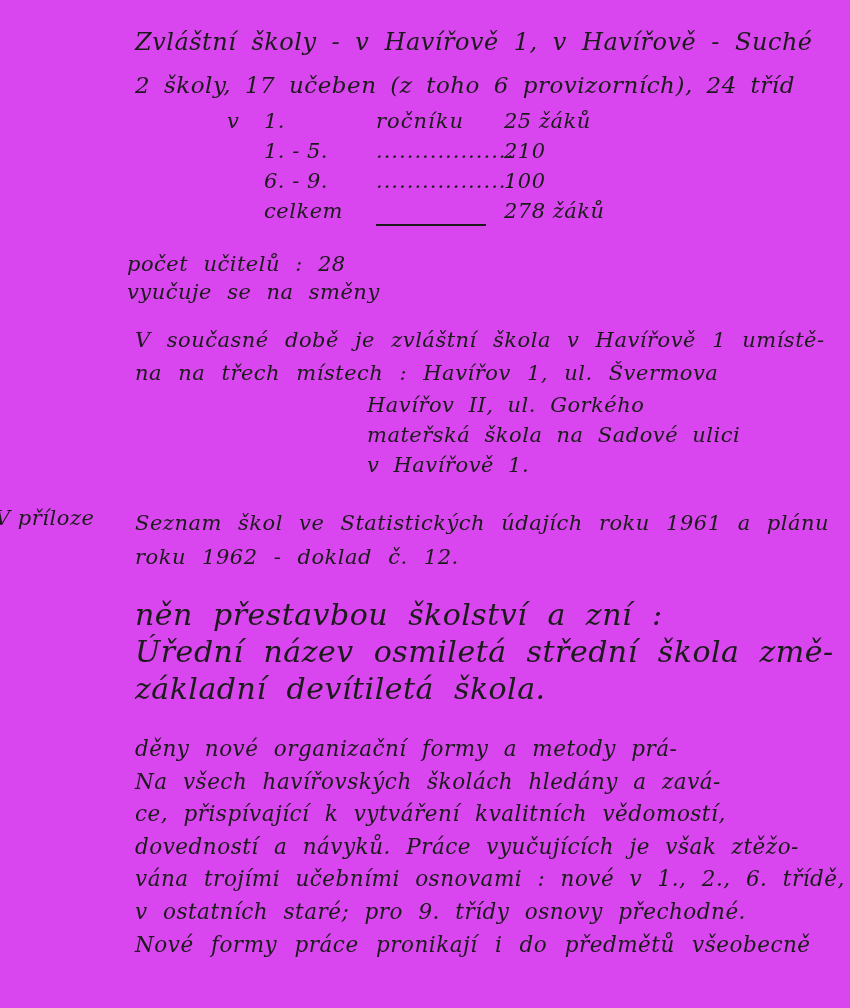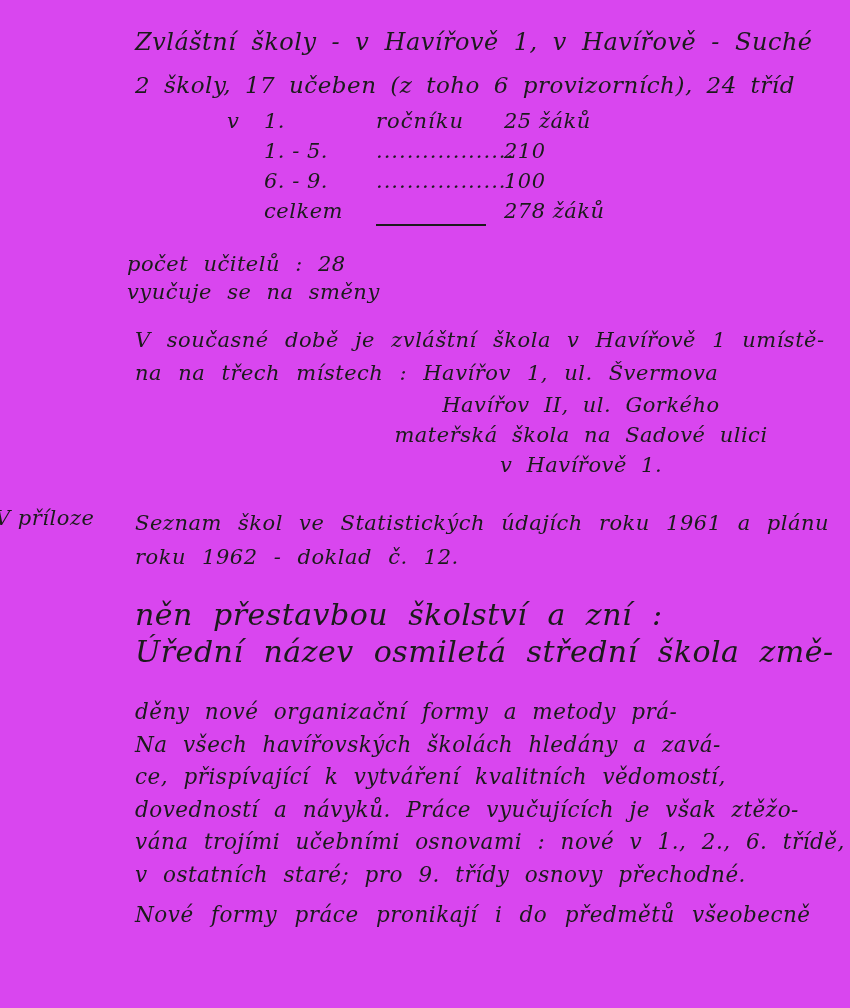--- a/index.html
+++ b/index.html
@@ -71,21 +71,21 @@
   
   .location-para {
     margin-top: 18px;
     font-size: 21px;
   }
   .location-para .line {
     line-height: 33px;
     word-spacing: 9px;
   }
   .location-sub { margin-left: 232px; }
-  .location-sub .line { line-height: 30px; word-spacing: 7px; text-align: center; }
+  .location-sub .line { line-height: 30px; word-spacing: 7px; }
 
   
   .attachment {
     position: relative;
     margin-top: 26px;
     font-size: 21px;
   }
   .attachment .line { line-height: 34px; word-spacing: 9px; }
   .margin-label {
     position: absolute;
@@ -104,21 +104,21 @@
 
   
   .methods {
     margin-top: 26px;
     font-size: 21.5px;
   }
   .methods .line { line-height: 32.5px; word-spacing: 8px; }
 
   
   .closing {
-    margin-top: 8px;
+    margin-top: 1px;
     font-size: 21.5px;
   }
   .closing .line { line-height: 32px; word-spacing: 10px; }
 </style>
 </head>
 <body>
 
 <div class="page">
   <div class="content">
 
@@ -168,20 +168,21 @@
 
     <div class="attachment hw">
       <span class="margin-label">V příloze</span>
       <div class="line">Seznam škol ve Statistických údajích roku 1961 a plánu</div>
       <div class="line">roku 1962 - doklad č. 12.</div>
     </div>
 
     <div class="rename hw">
       <div class="line">něn přestavbou školství a zní :</div>
       <div class="line">Úřední název osmiletá střední škola změ-</div>
+      <div class="line">základní devítiletá škola.</div>
     </div>
 
     <div class="methods hw">
       <div class="line">děny nové organizační formy a metody prá-</div>
       <div class="line">Na všech havířovských školách hledány a zavá-</div>
       <div class="line">ce, přispívající k vytváření kvalitních vědomostí,</div>
       <div class="line">dovedností a návyků. Práce vyučujících je však ztěžo-</div>
       <div class="line">vána trojími učebními osnovami : nové v 1., 2., 6. třídě,</div>
       <div class="line">v ostatních staré; pro 9. třídy osnovy přechodné.</div>
     </div>

